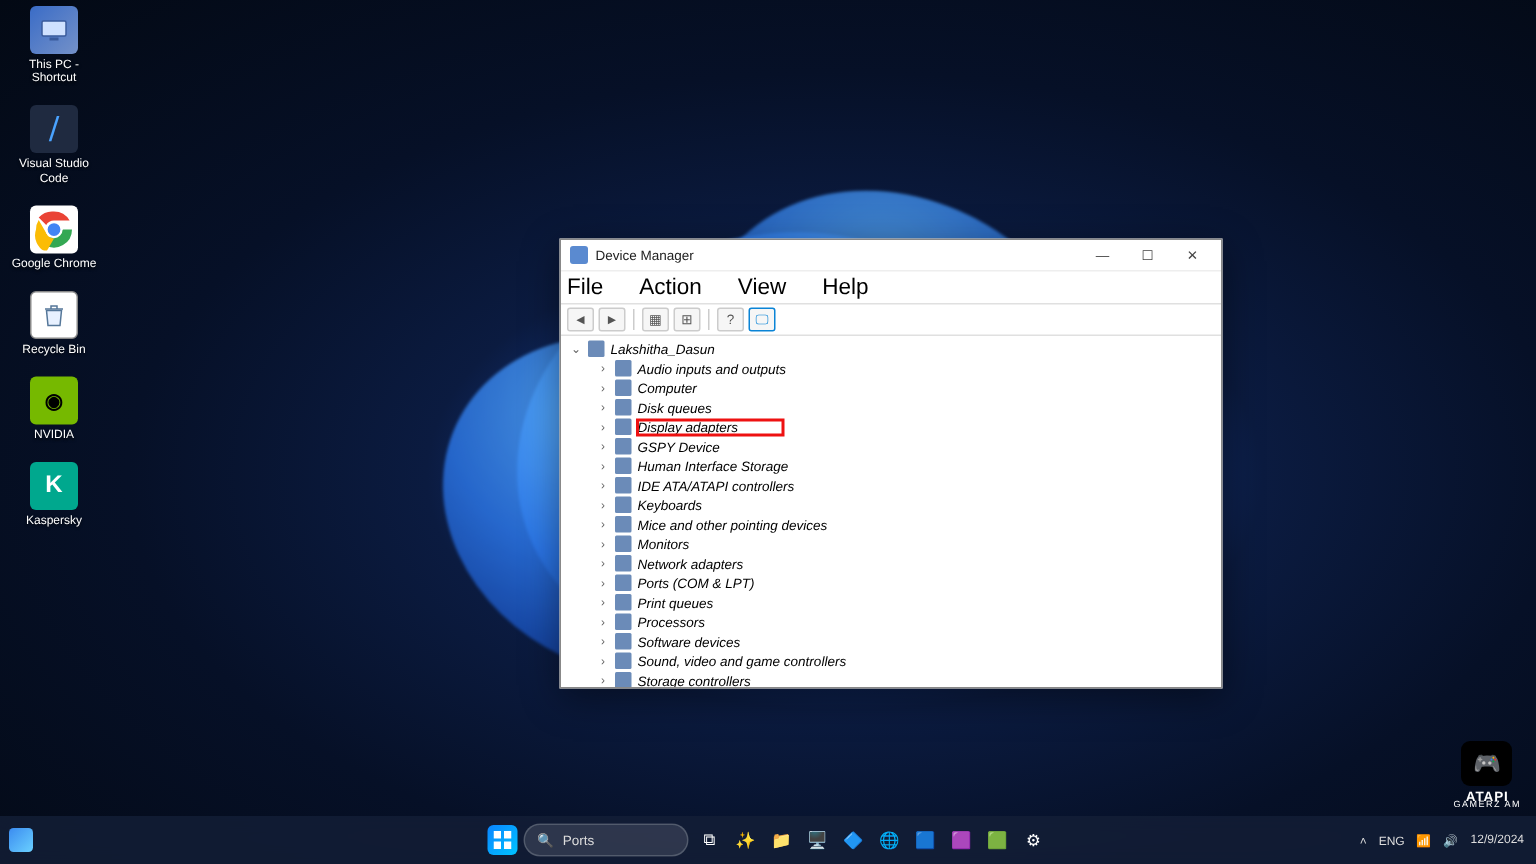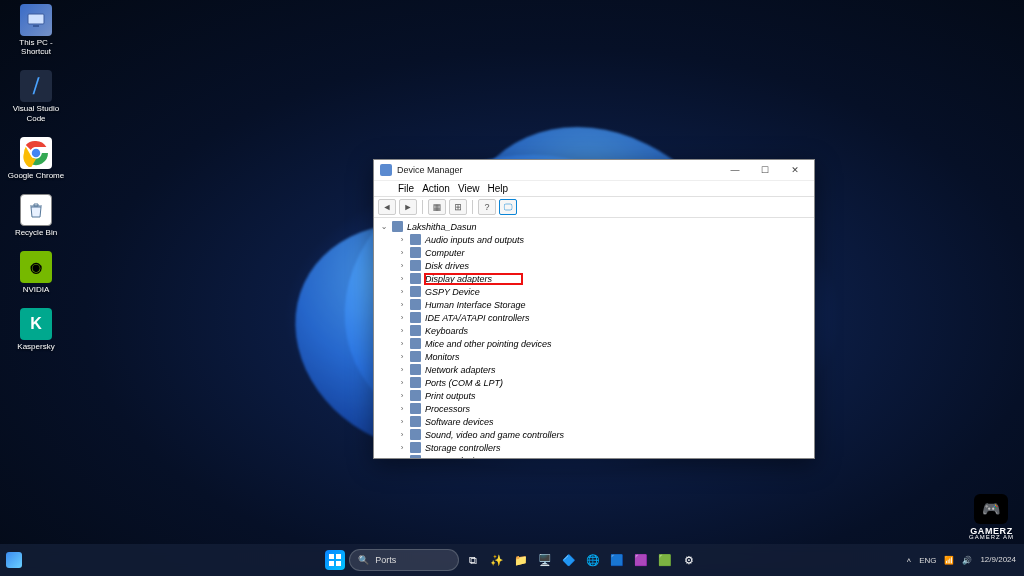--- a/index.html
+++ b/index.html
@@ -27,21 +27,21 @@
   .ico-chrome{background:#fff;border-radius:50%;}
   .ico-nv{background:#76b900;color:#000;font-size:14px;font-weight:bold;}
   .ico-kas{background:#00a88e;color:#fff;font-size:16px;font-weight:bold;}
 
   
   .window { position:absolute; left:373px; top:113px; width:442px; height:300px; background:#fff; border:1px solid #888; box-shadow:0 6px 24px rgba(0,0,0,.45); display:flex; flex-direction:column; font-size:9px; color:#000;margin-top:46px;}
   .titlebar { height:21px; background:#fff; display:flex; align-items:center; padding:0 4px 0 6px; border-bottom:1px solid #eee;}
   .titlebar .ticon { width:12px;height:12px;background:#5a8ad0;border-radius:2px;margin-right:5px;}
   .titlebar .ttxt { flex:1; font-size:9px; color:#222;}
   .winbtn { width:30px; height:100%; display:flex; align-items:center; justify-content:center; color:#444; cursor:pointer;}
-  .menubar { display:flex; gap:8px; padding:2px 24px; font-size:10px; color:#000; border-bottom:1px solid #e0e0e0;}
+  .menubar { display:flex; gap:24px; padding:2px 4px; font-size:15px; color:#000; border-bottom:1px solid #e0e0e0;}
   .menubar span{cursor:pointer;}
   .toolbar { display:flex; gap:3px; padding:2px 4px; border-bottom:1px solid #e0e0e0; align-items:center;}
   .tbtn { width:18px;height:16px;border:1px solid #ccc;border-radius:2px;background:#f6f6f6;display:flex;align-items:center;justify-content:center;font-size:9px;color:#555;cursor:pointer;}
   .sep { width:1px;height:14px;background:#ccc;margin:0 2px;}
   .tbtn.active{border-color:#0a84d6;color:#0a84d6;}
 
   .tree { flex:1; overflow:auto; padding:2px 4px 6px 4px; background:#fff;}
   .node { display:flex; align-items:center; height:13px; gap:4px; cursor:pointer; white-space:nowrap;}
   .root { padding-left:2px;}
   .node .exp { width:8px; text-align:center; color:#666; font-size:8px;}
@@ -162,21 +162,21 @@
           <span class="nm">Audio inputs and outputs</span>
         </div>
         <div class="node child">
           <span class="exp">›</span>
           <span class="ci"></span>
           <span class="nm">Computer</span>
         </div>
         <div class="node child">
           <span class="exp">›</span>
           <span class="ci"></span>
-          <span class="nm">Disk drives</span>
+          <span class="nm">Disk queues</span>
         </div>
         <div class="node child">
           <span class="exp">›</span>
           <span class="ci"></span>
           <span class="hl-wrap highlighted"><span class="nm">Display adapters</span></span>
         </div>
         <div class="node child">
           <span class="exp">›</span>
           <span class="ci"></span>
           <span class="nm">GSPY Device</span>
@@ -212,21 +212,21 @@
           <span class="nm">Network adapters</span>
         </div>
         <div class="node child">
           <span class="exp">›</span>
           <span class="ci"></span>
           <span class="nm">Ports (COM &amp; LPT)</span>
         </div>
         <div class="node child">
           <span class="exp">›</span>
           <span class="ci"></span>
-          <span class="nm">Print outputs</span>
+          <span class="nm">Print queues</span>
         </div>
         <div class="node child">
           <span class="exp">›</span>
           <span class="ci"></span>
           <span class="nm">Processors</span>
         </div>
         <div class="node child">
           <span class="exp">›</span>
           <span class="ci"></span>
           <span class="nm">Software devices</span>
@@ -245,21 +245,21 @@
           <span class="exp">›</span>
           <span class="ci"></span>
           <span class="nm">System devices</span>
         </div>
       </div>
   </div>
 </div>
 
 <div class="watermark">
   <div class="badge">🎮</div>
-  <div class="t1">GAMERZ</div>
+  <div class="t1">ATAPI</div>
   <div class="t2">GAMERZ AM</div>
 </div>
 
 <div class="taskbar">
   <div class="tb-left">
     <div class="widget"></div>
   </div>
   <div class="tb-center">
     <div class="tico start">
         <svg width="12" height="12">

